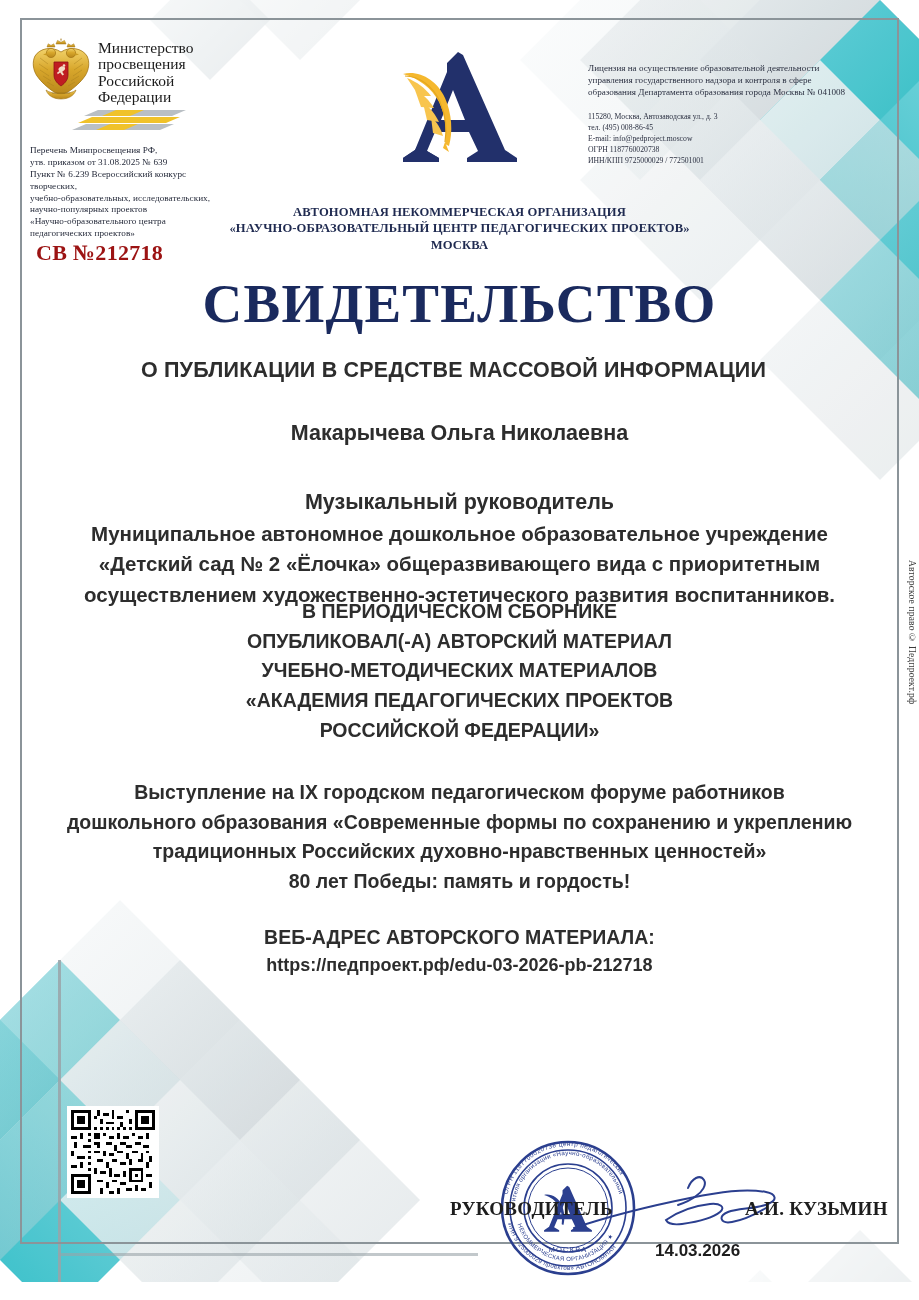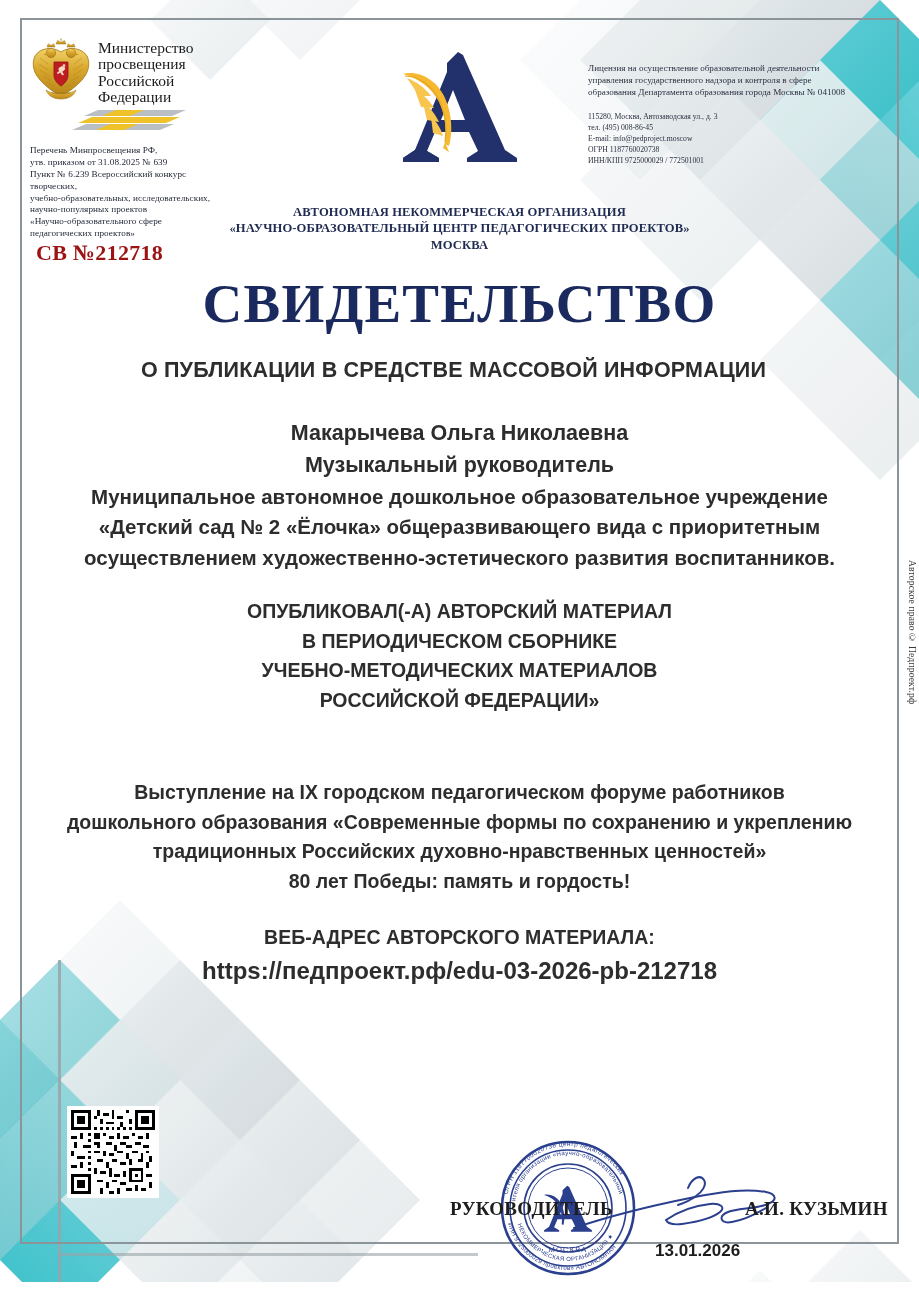--- a/index.html
+++ b/index.html
@@ -152,21 +152,21 @@
   .recipient {
     position: absolute;
     left: 58px;
     right: 58px;
     top: 418px;
     text-align: center;
     color: #2d2d2d;
     font-weight: 700;
   }
   .rec-name { font-size: 21.5px; line-height: 1.48; text-align: center; }
-  .rec-role { font-size: 21.5px; line-height: 1.48; }
+  .rec-role { font-size: 21.5px; line-height: 1.48; margin-top: 37px; }
   .rec-inst { font-size: 20.5px; line-height: 1.50; }
 
   
   .pub-block {
     position: absolute;
     left: 58px; right: 58px;
     top: 597px;
     text-align: center;
     color: #2d2d2d;
     font-weight: 700;
@@ -189,21 +189,21 @@
   
   .web-block {
     position: absolute;
     left: 58px; right: 58px;
     top: 922px;
     text-align: center;
     color: #2d2d2d;
     font-weight: 700;
   }
   .web-label { font-size: 19.5px; line-height: 1.55; }
-  .web-url   { font-size: 24px; line-height: 1.55; }
+  .web-url   { font-size: 18px; line-height: 1.55; }
 
   
   .side-copy {
     position: absolute;
     right: 2px;
     top: 560px;
     font-family: "Liberation Serif", serif;
     font-size: 9.5px;
     color: #3a3a3a;
     writing-mode: vertical-rl;
@@ -408,21 +408,21 @@
         </g>
       </svg>
     </div>
 
     <div class="perechen">
       <div>Перечень Минпросвещения РФ,</div>
       <div>утв. приказом от 31.08.2025 № 639</div>
       <div>Пункт № 6.239 Всероссийский конкурс творческих,</div>
       <div>учебно-образовательных, исследовательских,</div>
       <div>научно-популярных проектов</div>
-      <div>«Научно-образовательного сфере</div>
+      <div>«Научно-образовательного центра</div>
       <div>педагогических проектов»</div>
     </div>
   </div>
 
   <div class="hdr-center">
     <span class="logo-wrap">
       <svg width="150" height="128" viewBox="0 0 150 128">
 
         <path d="M73 6 L62 17 L62 26 L30 104 L18 112 L18 116 L54 116 L54 112 L42 105 L50 86 L84 86 L93 105 L82 112 L82 116 L132 116 L132 112 L120 104 L78 9 Z
                  M56 74 L68 44 L80 74 Z" fill="#22306b"></path>
@@ -468,23 +468,24 @@
 
   <div class="recipient">
     <div class="rec-name">Макарычева Ольга Николаевна</div>
     <div class="rec-role">Музыкальный руководитель</div>
     <div class="rec-inst">Муниципальное автономное дошкольное образовательное учреждение</div>
     <div class="rec-inst">«Детский сад № 2 «Ёлочка» общеразвивающего вида с приоритетным</div>
     <div class="rec-inst">осуществлением художественно-эстетического развития воспитанников.</div>
   </div>
 
   <div class="pub-block">
+    <div>В ПЕРИОДИЧЕСКОМ СБОРНИКЕ</div>
     <div>ОПУБЛИКОВАЛ(-А) АВТОРСКИЙ МАТЕРИАЛ</div>
-    <div>В ПЕРИОДИЧЕСКОМ СБОРНИКЕ</div>
     <div>УЧЕБНО-МЕТОДИЧЕСКИХ МАТЕРИАЛОВ</div>
+    <div>«АКАДЕМИЯ ПЕДАГОГИЧЕСКИХ ПРОЕКТОВ</div>
     <div>РОССИЙСКОЙ ФЕДЕРАЦИИ»</div>
   </div>
 
   <div class="work-block">
     <div>Выступление на IX городском педагогическом форуме работников</div>
     <div>дошкольного образования «Современные формы по сохранению и укреплению</div>
     <div>традиционных Российских духовно-нравственных ценностей»</div>
     <div>80 лет Победы: память и гордость!</div>
   </div>
 
@@ -652,16 +653,16 @@
 
     <svg class="scribble" width="230" height="90" viewBox="0 0 230 90">
       <g fill="none" stroke="#2b3f8f" stroke-width="2" stroke-linecap="round">
         <path d="M4 70 C40 58 80 48 120 40 C150 34 175 30 196 34 C206 36 208 42 198 46 C186 51 168 50 158 54 C148 58 150 66 162 64 C174 62 186 56 196 50"></path>
         <path d="M118 30 C122 20 130 16 134 22 C137 27 132 34 126 38 C121 42 114 45 108 47"></path>
         <path d="M96 62 C106 55 122 48 140 46 C150 45 156 49 150 54 C143 60 126 64 112 66 C104 67 98 66 96 62 Z"></path>
       </g>
     </svg>
 
     <div class="sig-name">А.И. КУЗЬМИН</div>
-    <div class="sig-date">13.01.2026</div>
+    <div class="sig-date">14.03.2026</div>
   </div>
 
 </div>
 
 </body></html>

